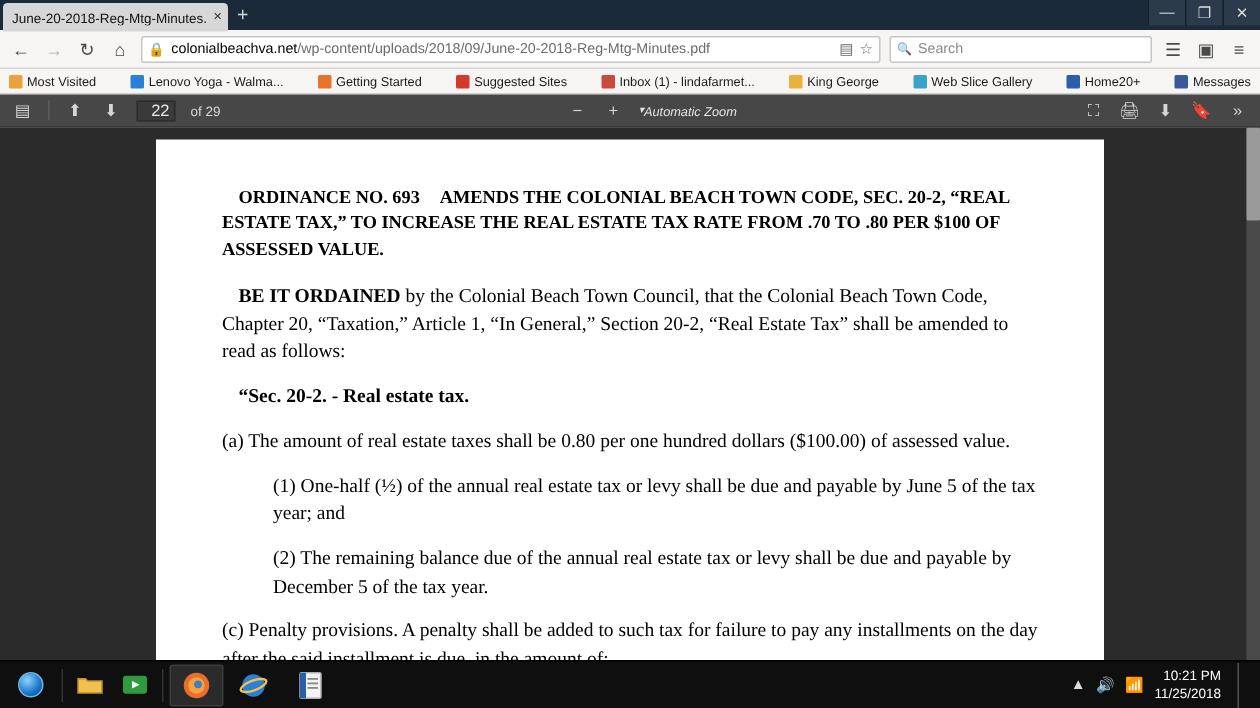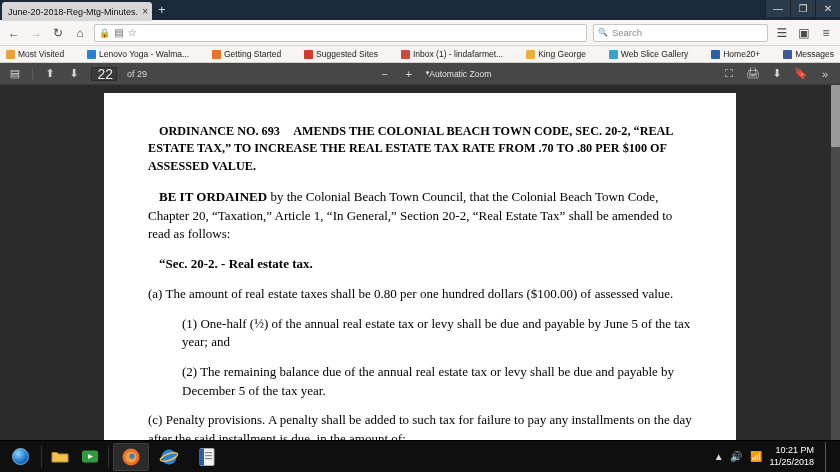--- a/index.html
+++ b/index.html
@@ -67,24 +67,24 @@
 
   
   .pdfbar {
     height:22px; background:#474747; color:#d8d8d8;
     display:flex; align-items:center; padding:0 8px; font-size:9px; gap:10px;
     border-bottom:1px solid #3a3a3a;
   }
   .pdf-ico { width:14px; height:14px; display:flex; align-items:center; justify-content:center; font-size:11px; color:#d5d5d5; }
   .pagebox {
     width:26px; height:14px; background:#3a3a3a; border:1px solid #2c2c2c; color:#e8e8e8;
-    font-size:14px; display:flex; align-items:center; justify-content:flex-end; padding-right:3px;
+    font-size:11px; display:flex; align-items:center; justify-content:flex-end; padding-right:3px;
   }
   .pdf-sep { width:1px; height:13px; background:#5e5e5e; }
-  .zoomsel { display:flex; align-items:flex-start; gap:0; font-size:8.5px; color:#e2e2e2; }
+  .zoomsel { display:flex; align-items:flex-start; gap:0; font-size:8.5px; color:#e2e2e2;font-style:italic; }
   .spacer { flex:1; }
 
   
   .viewer { flex:1; background:#2b2b2b; position:relative; overflow:hidden; display:flex; justify-content:center; }
   .page {
     width:632px; background:#fff; margin-top:8px;
     padding:30px 44px 10px 44px;
     font-family:"Liberation Serif", serif; color:#000;
   }
   .p-title { font-size:12.2px; font-weight:bold; line-height:1.42; text-indent:0; margin:0 0 13px 0; }
@@ -136,20 +136,21 @@
     </div>
   </div>
 
   <div class="navbar">
     <span class="nav-ico">←</span>
     <span class="nav-ico dim">→</span>
     <span class="nav-ico">↻</span>
     <span class="nav-ico">⌂</span>
     <div class="urlbar">
       <span class="url-lock">🔒</span>
+      <span class="url-text"><span class="url-host">colonialbeachva.net</span><span class="url-path">/wp-content/uploads/2018/09/June-20-2018-Reg-Mtg-Minutes.pdf</span></span>
       <span class="url-icon-r">▤</span>
       <span class="url-icon-r">☆</span>
     </div>
     <div class="searchbar">
       <span style="font-size:8px;">🔍</span>
       <span>Search</span>
     </div>
     <span class="nav-ico">☰</span>
     <span class="nav-ico">▣</span>
     <span class="nav-ico">≡</span>

